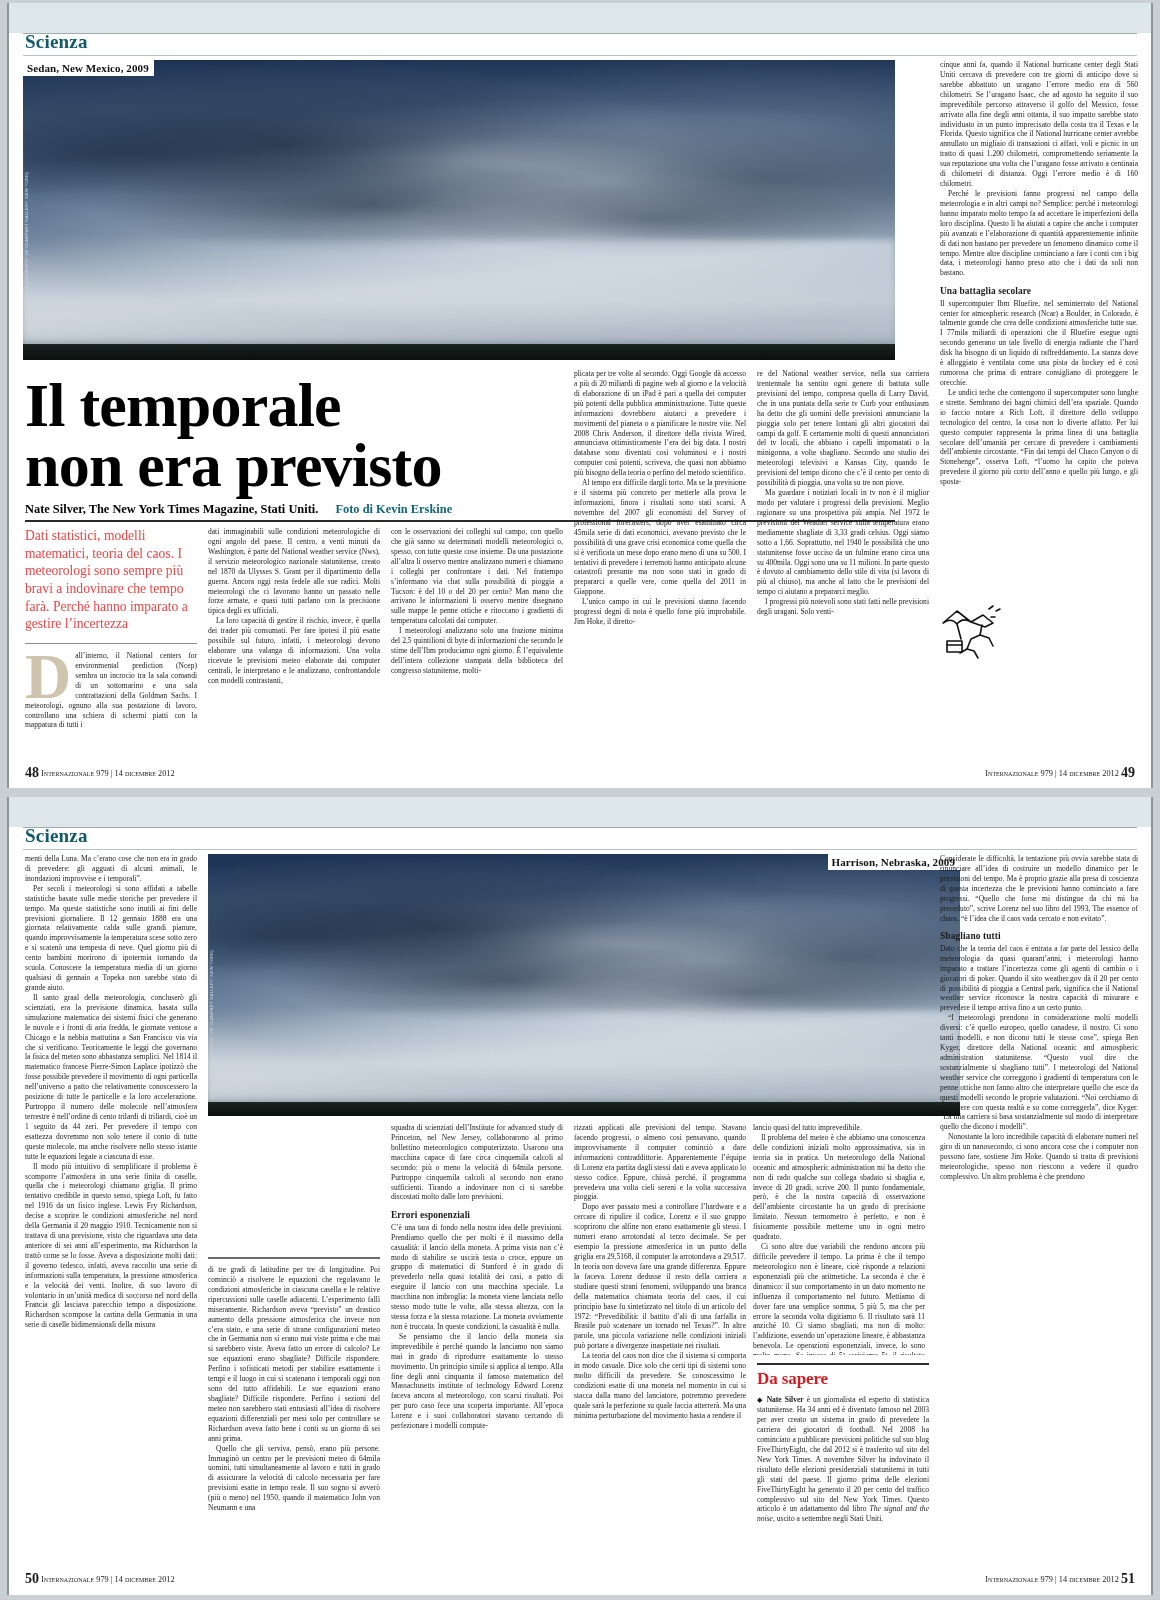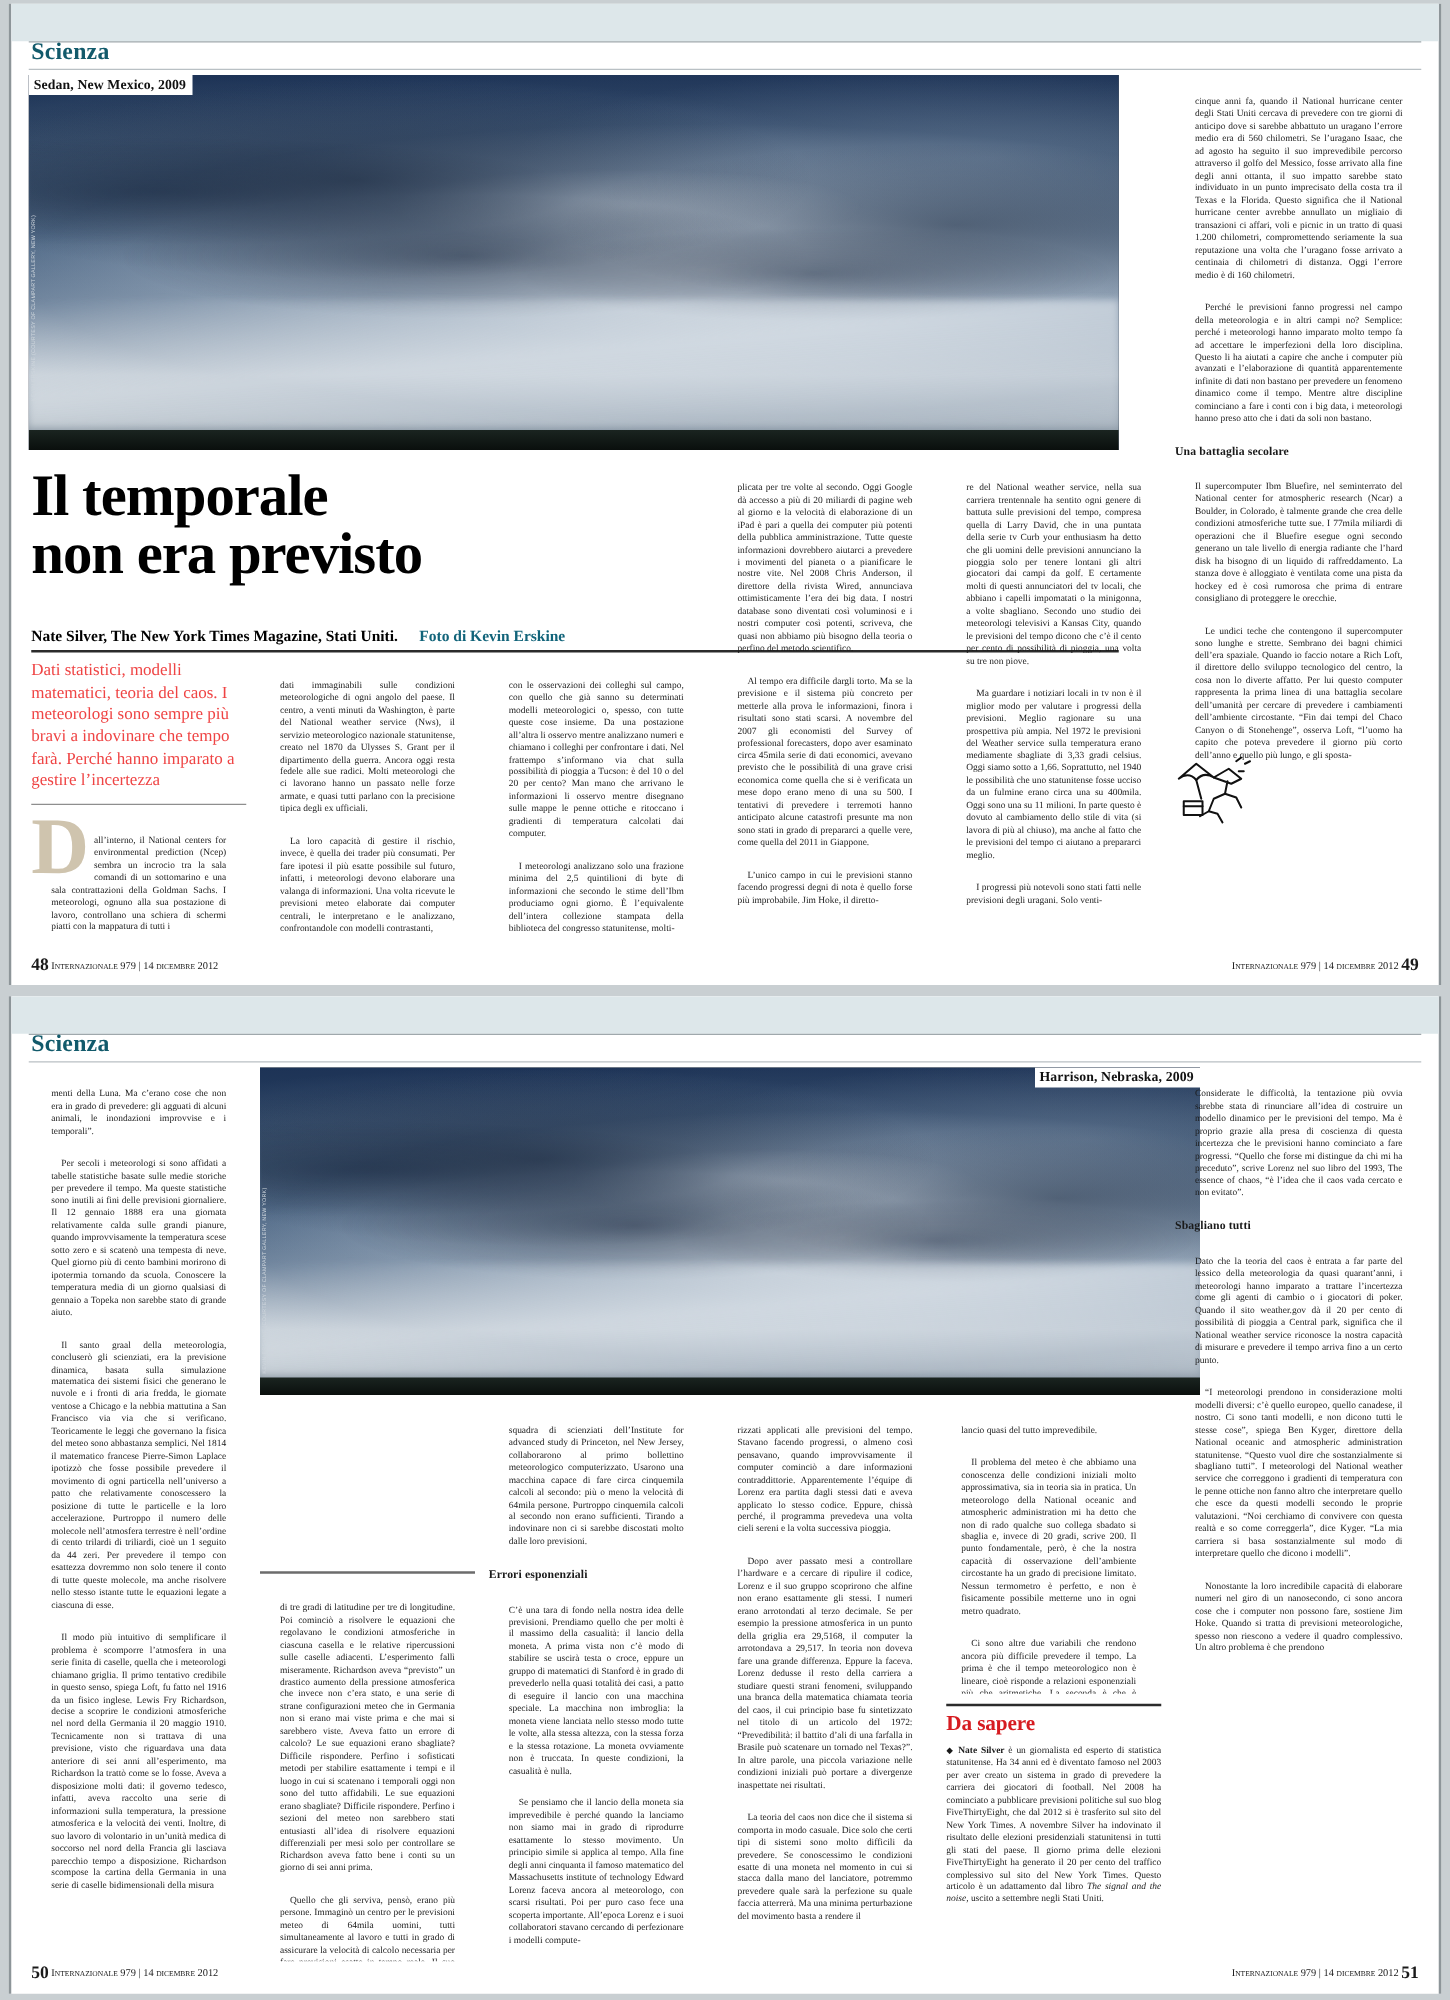--- a/index.html
+++ b/index.html
@@ -107,21 +107,21 @@
     background:#ffffff;
     font-size:11px;font-weight:bold;
     padding:2px 5px 2px 4px;
     color:#111;letter-spacing:.1px;
     white-space:nowrap;
   }
 
   
   .headline{
     position:absolute;
-    font-size:47px;line-height:.97;font-weight:bold;
+    font-size:62px;line-height:.97;font-weight:bold;
     letter-spacing:-.8px;color:#000;
   }
   .byline{
     position:absolute;
     font-size:12.4px;font-weight:bold;color:#000;
     white-space:nowrap;
   }
   .byline .ph{color:#12647a;font-weight:bold;padding-left:14px;}
   .byline-rule{position:absolute;height:2px;background:#2b2b2b;}
 
@@ -134,21 +134,21 @@
   
   .col{
     position:absolute;
     font-size:7.55px;
     line-height:1.315;
     text-align:justify;
     color:#1a1a1a;
     -webkit-hyphens:auto;hyphens:auto;
     overflow:hidden;
   }
-  .col p{margin:16px;text-indent:8px;}
+  .col p{margin:0;text-indent:8px;}
   .col p.first{text-indent:0;}
   .col h3{
     margin:7px 0 1px 0;
     font-size:9.4px;font-weight:bold;text-indent:0;
     text-align:left;letter-spacing:.1px;
   }
   .dropcap{
     float:left;
     font-size:64px;line-height:.78;
     font-weight:bold;color:#cfc4ae;

